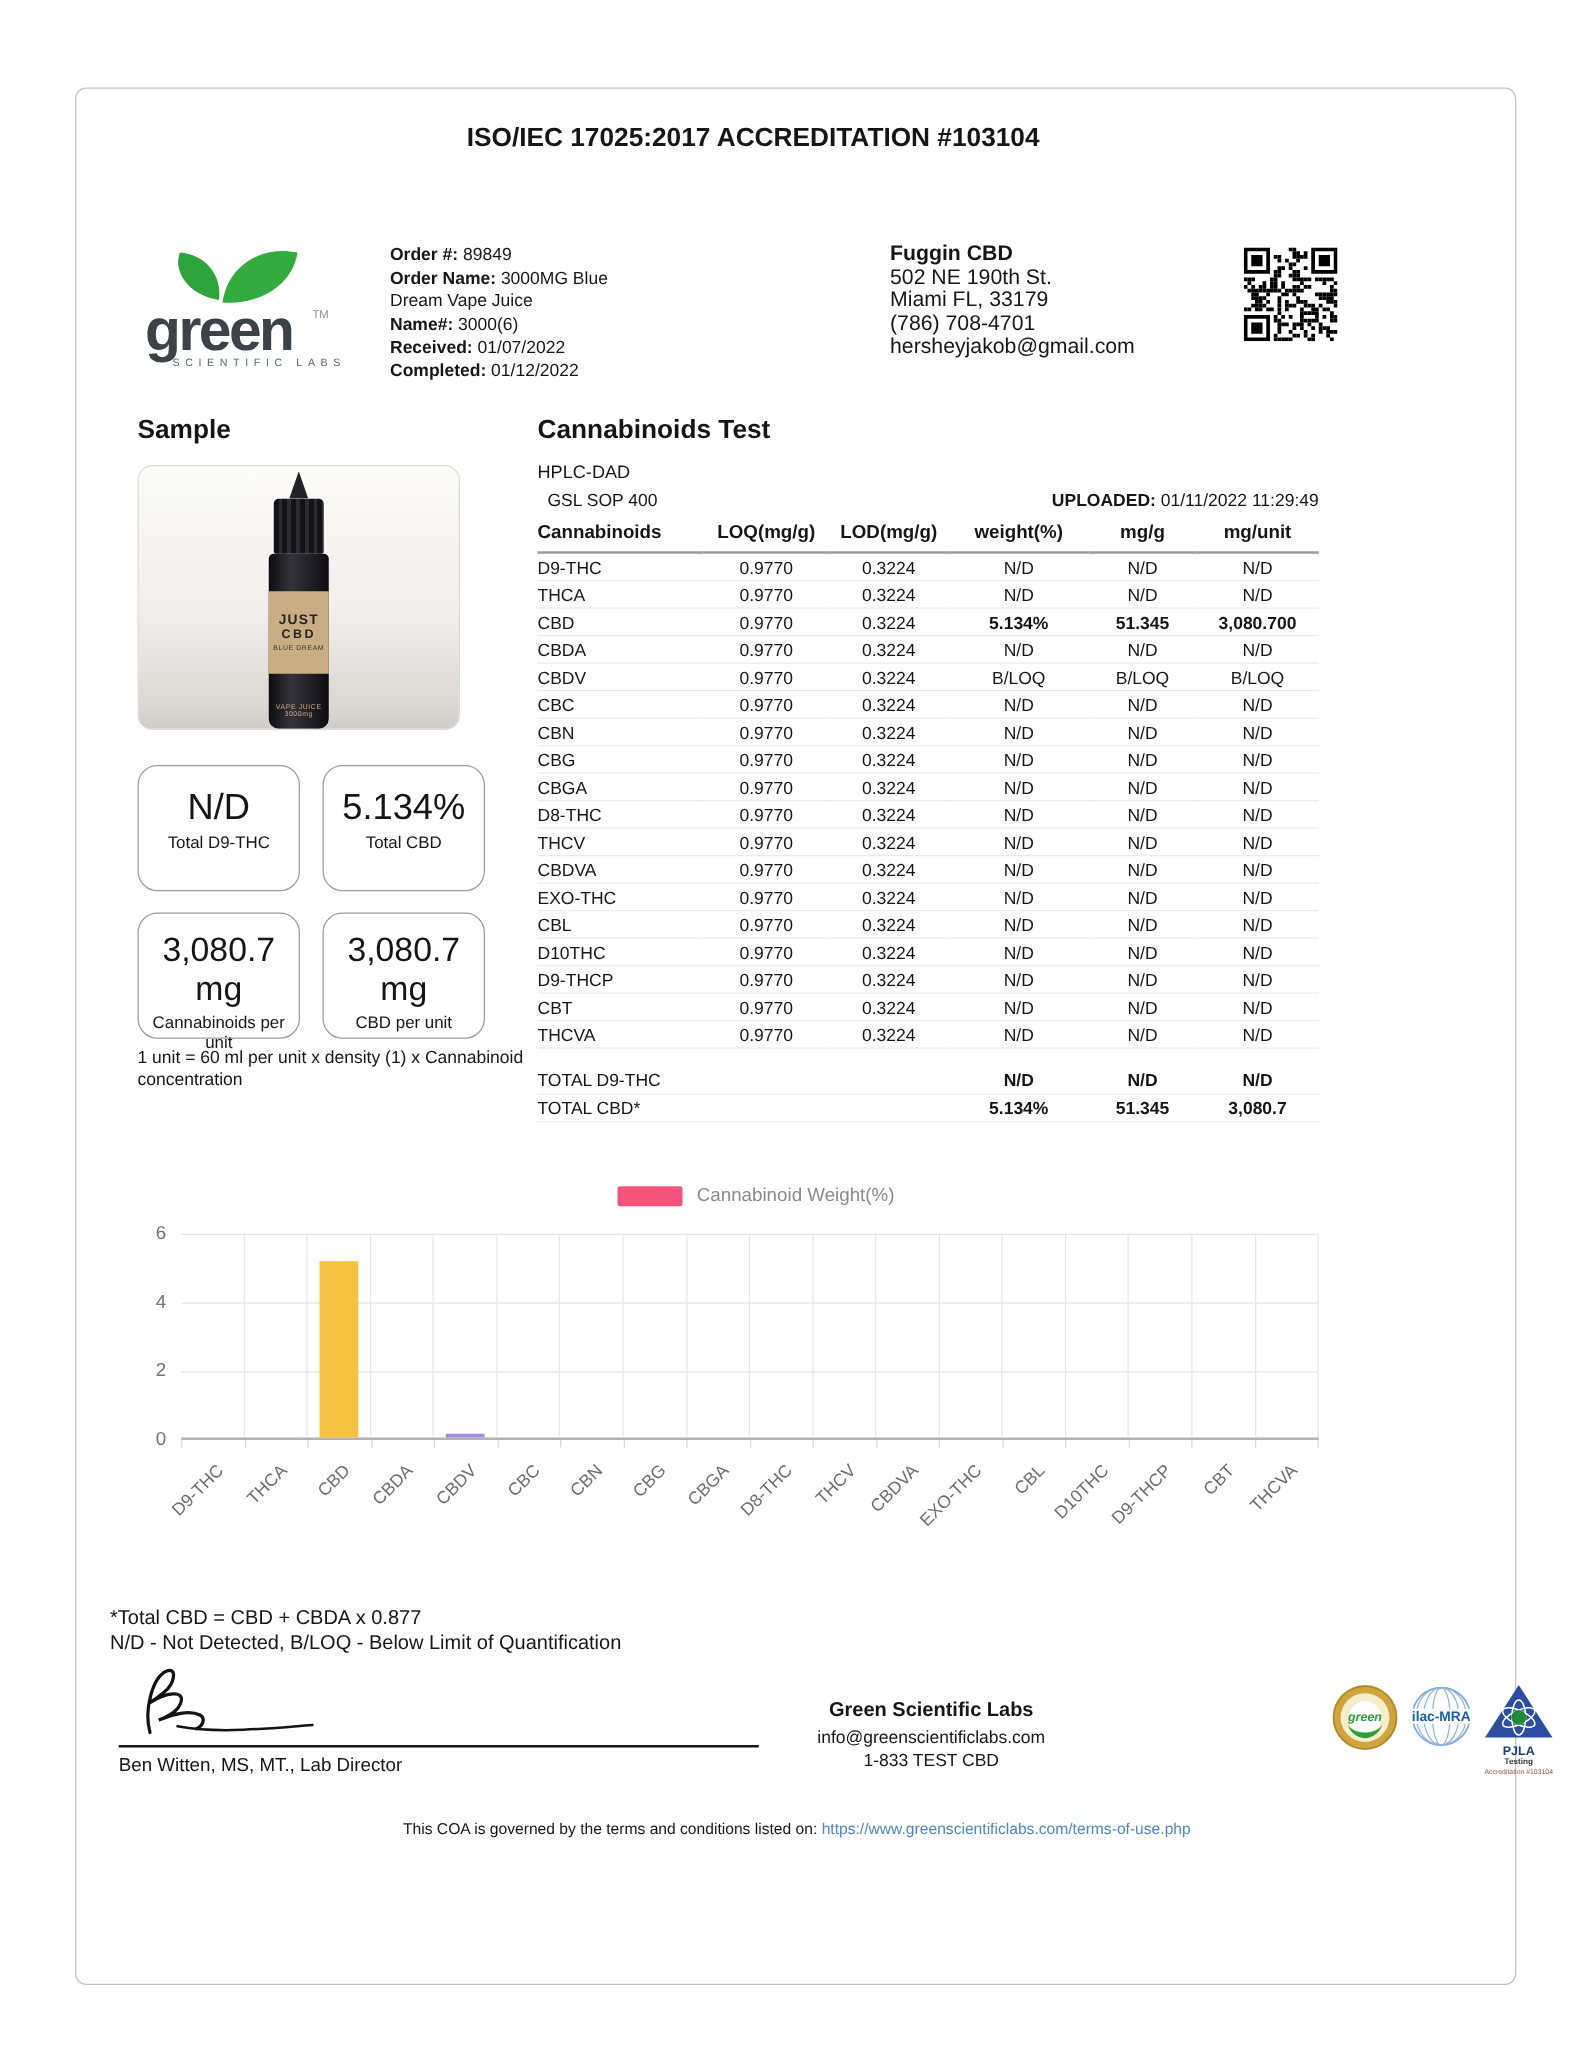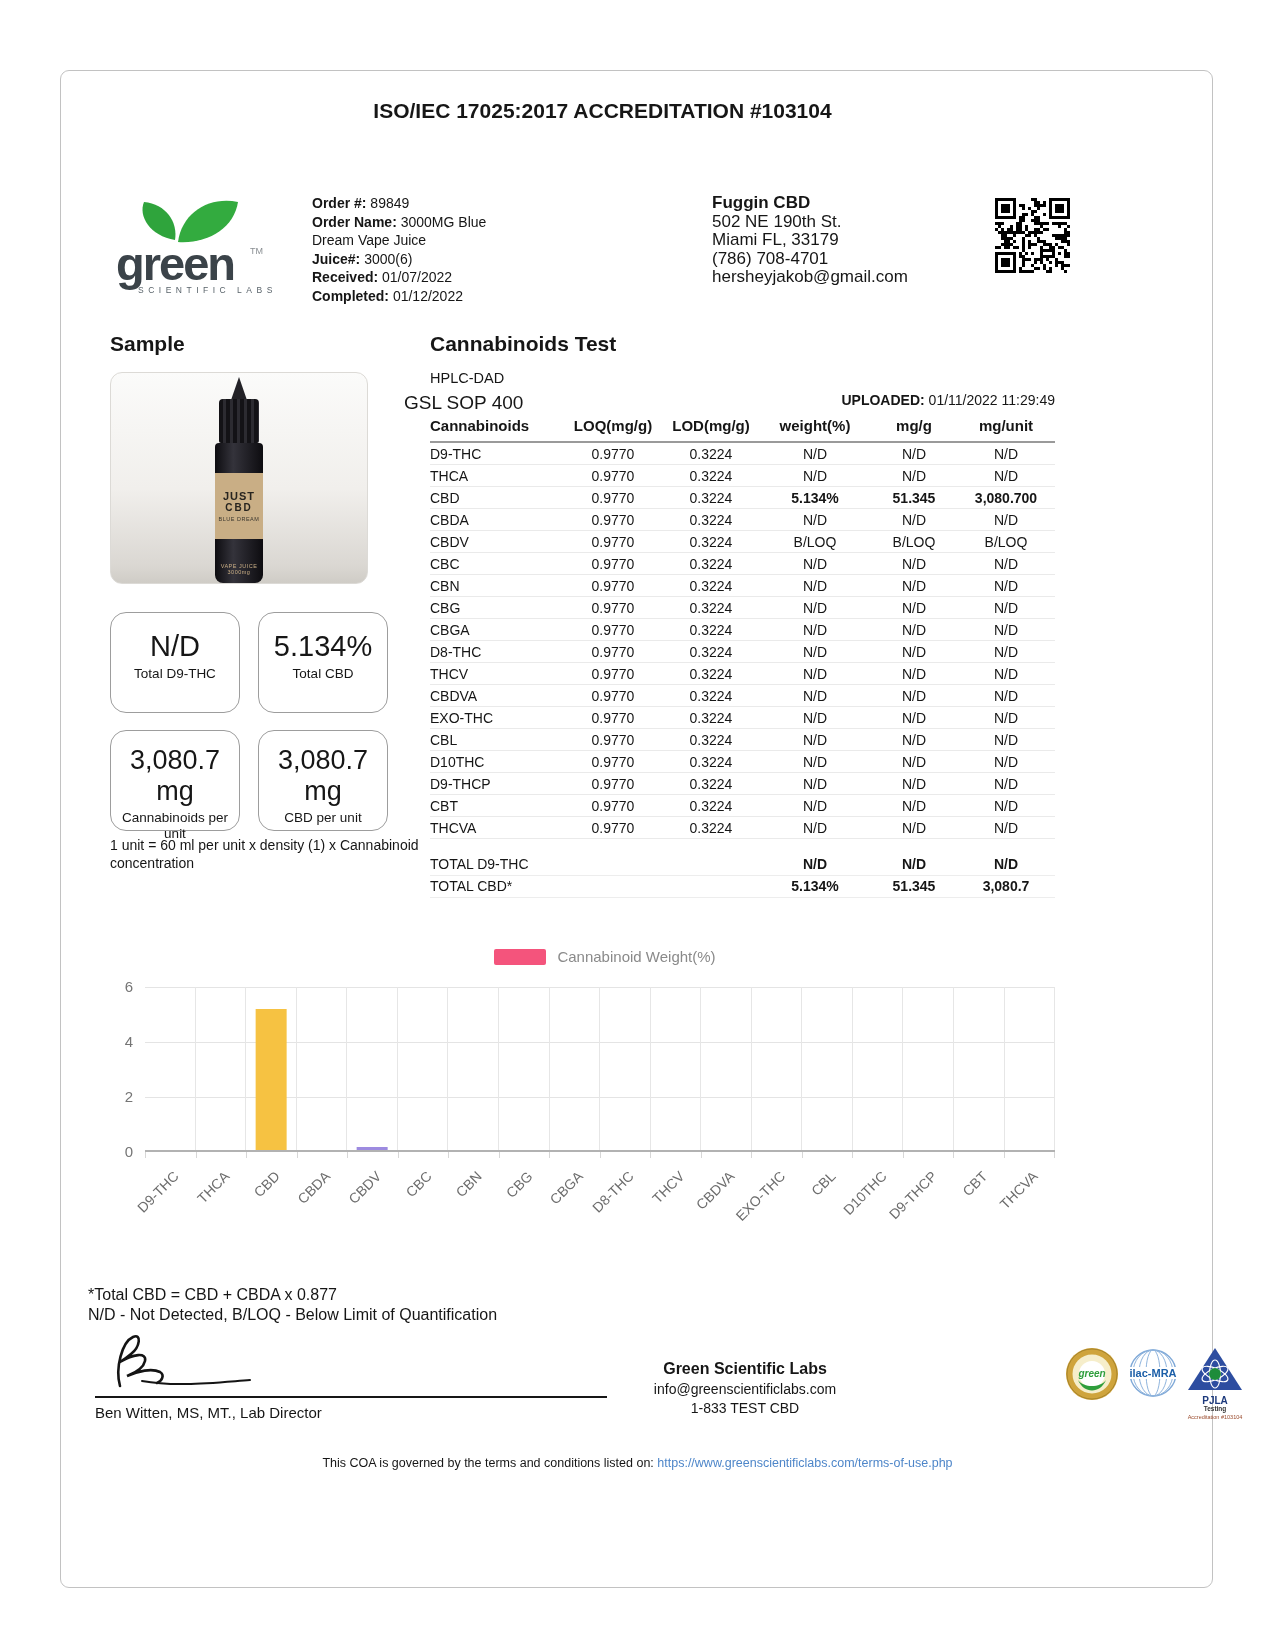--- a/index.html
+++ b/index.html
@@ -46,21 +46,21 @@
   .result-card { position:absolute; width:130px; height:101px; border:1px solid #9d9d9d;
                  border-radius:16px; text-align:center; background:#fff; }
   .rc-val { font-size:29px; margin-top:17px; }
   .rc-val.sm { margin-top:14px; font-size:27px; }
   .rc-lab { font-size:13.5px; margin-top:3px; line-height:16px; padding:0 8px; }
   #unit-note { position:absolute; left:110px; top:836px; width:312px; font-size:14px; line-height:18px; }
 
   
   #test-heading { position:absolute; left:430px; top:332px; }
   #test-method { position:absolute; left:430px; top:370px; font-size:14.5px; }
-  #test-sop { position:absolute; left:404px; top:392px; font-size:19px; }
+  #test-sop { position:absolute; left:438px; top:392px; font-size:14px; }
   #uploaded { position:absolute; left:800px; top:392px; width:255px; text-align:right; font-size:14px; }
 
   #ctable { position:absolute; left:430px; top:414px; width:625px; border-collapse:collapse;
             table-layout:fixed; font-size:14px; }
   #ctable th { font-size:15px; font-weight:bold; text-align:center; padding:3px 0 7px;
                border-bottom:2px solid #9a9a9a; }
   #ctable th.cell-name { text-align:left; }
   #ctable td { text-align:center; padding:2.5px 0; border-bottom:1px solid #eaeaea; }
   #ctable td.cell-name { text-align:left; }
   #ctable tbody.totals td { border-bottom:1px solid #ededed; }
@@ -119,21 +119,21 @@
     <text x="138" y="58" font-family="Liberation Sans, sans-serif" font-size="9" fill="#8a8f93">TM</text>
     <text x="26" y="97" font-family="Liberation Sans, sans-serif" font-size="8.5" letter-spacing="4.5" fill="#59636a">SCIENTIFIC LABS</text>
   </svg>
 </div>
 
 <div class="order-info">
   <span class="b">Order #:</span>
   <span>89849</span><br>
   <span class="b">Order Name:</span>
   <span>3000MG Blue Dream Vape Juice</span><br>
-  <span class="b">Juice#:</span>
+  <span class="b">Name#:</span>
   <span>3000(6)</span><br>
   <span class="b">Received:</span>
   <span>01/07/2022</span><br>
   <span class="b">Completed:</span>
   <span>01/12/2022</span>
 </div>
 
 <div class="client-info">
   <span class="b">Fuggin CBD</span><br>
   <span>502 NE 190th St.</span><br>

